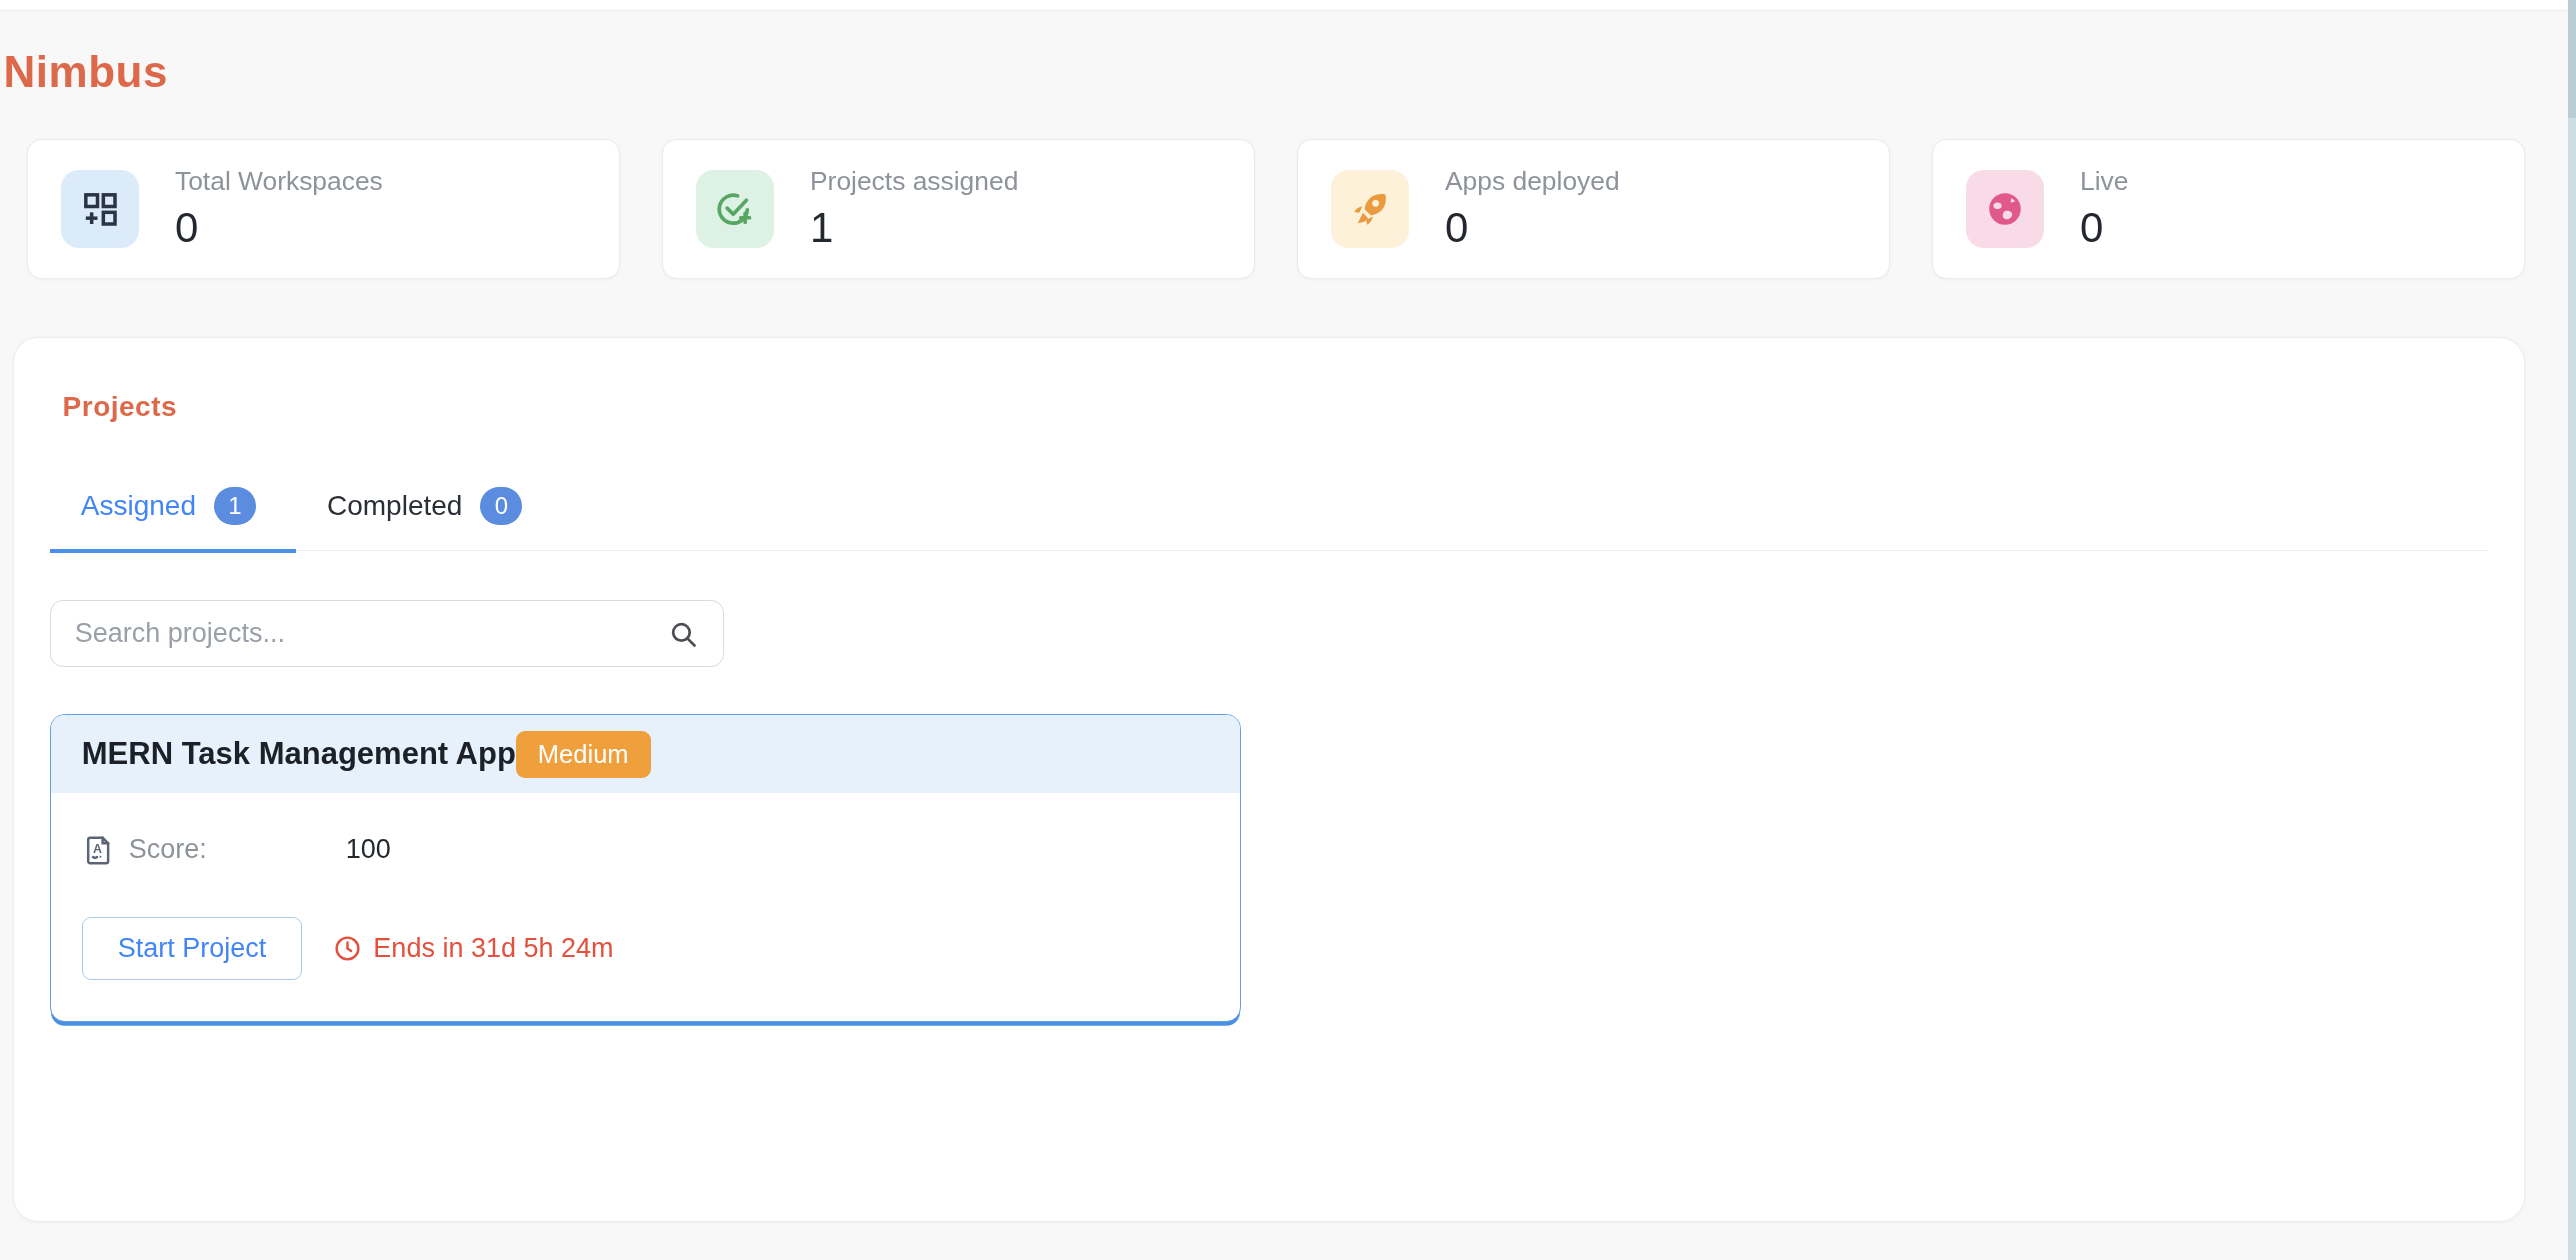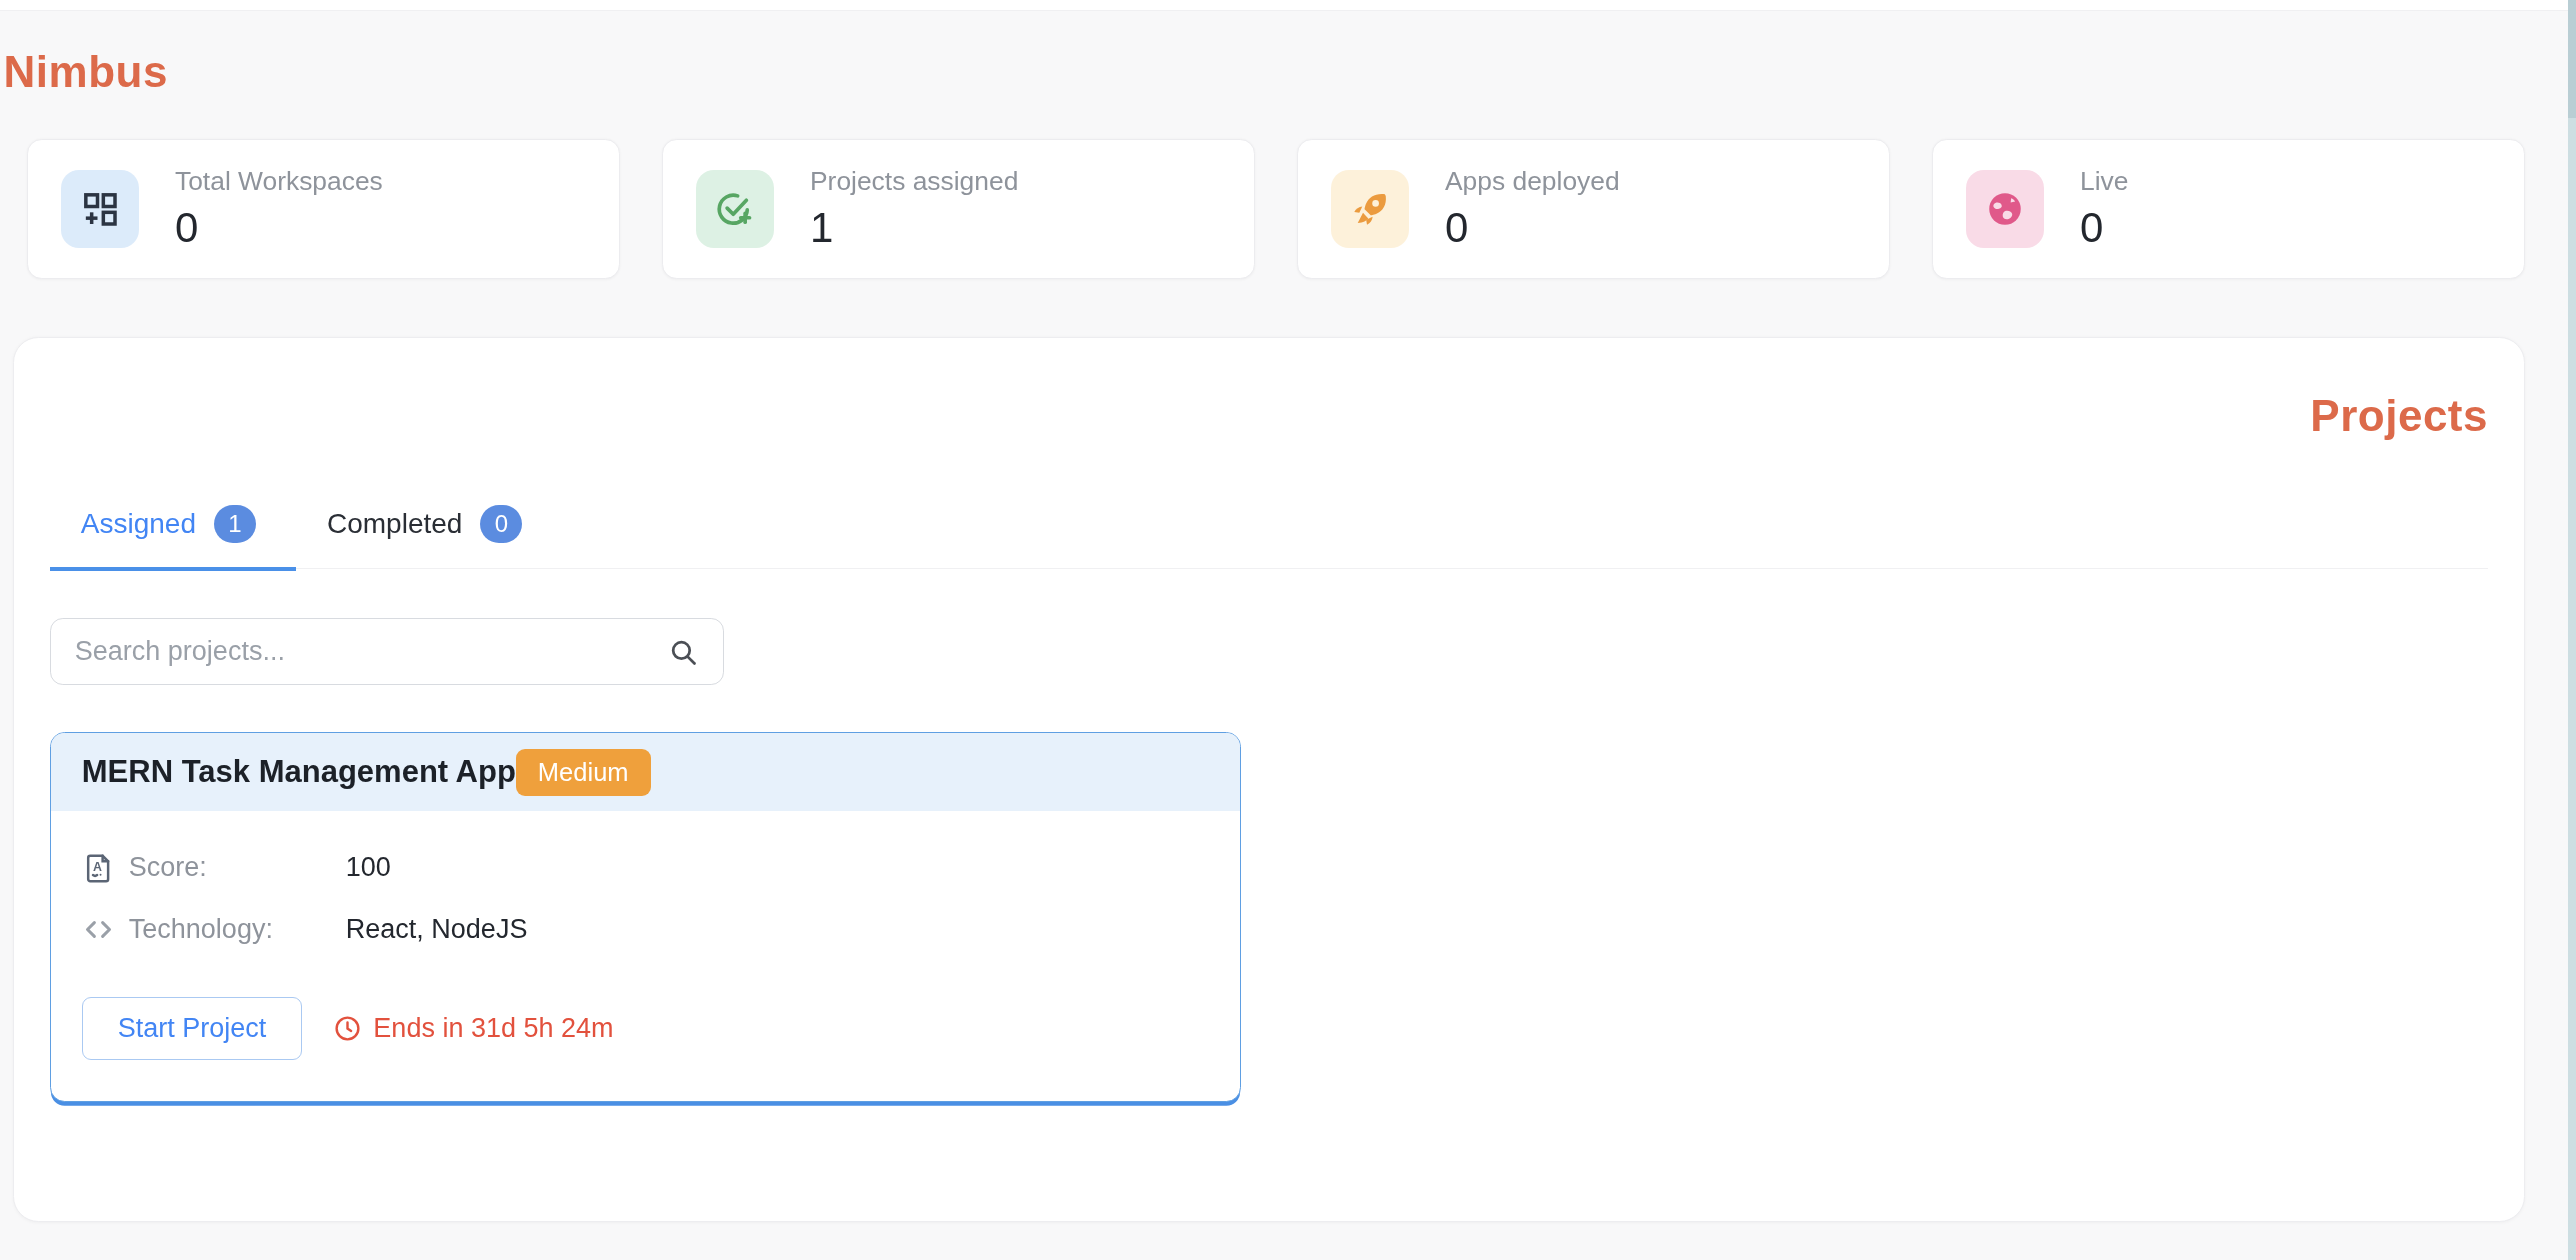--- a/index.html
+++ b/index.html
@@ -50,21 +50,21 @@
   
   .panel {
     margin: 58px 51px 0 12.8px;
     height: 885px;
     background: #ffffff; border: 0.9px solid #ededf0; border-radius: 25.5px;
     box-shadow: 0 0.9px 3.6px rgba(0,0,0,0.04);
     padding: 33px 36px;
   }
   .panel-title {
     margin: 20px 0 0 12.8px;
-    font-size: 44px; font-weight: 700; color: #dc6a4a; letter-spacing: 0.5px; text-align: right;
+    font-size: 28px; font-weight: 700; color: #dc6a4a; letter-spacing: 0.5px;
   }
   .tabs {
     margin-top: 64px;
     display: flex;
     border-bottom: 1.8px solid #f0f0f2;
   }
   .tab {
     display: flex; align-items: center; gap: 18px;
     padding: 0 40px 24px 31px;
     cursor: pointer;
@@ -244,30 +244,20 @@
             <path d="M15 3.5 v4 h4"></path>
             <text x="8" y="14.5" font-size="9" font-weight="bold" fill="#5b6575" stroke="none" font-family="Liberation Sans, sans-serif">A</text>
             <path d="M8 17.5 c1 .8 2 .8 3 0"></path>
             <circle cx="13.5" cy="17.3" r="0.7" fill="#5b6575" stroke="none"></circle>
           </svg>
         </span>
         <span class="detail-label">Score:</span>
         <span class="detail-value">100</span>
       </div>
 
-      <div class="detail-row">
-        <span class="detail-icon">
-          <svg width="33" height="33" viewBox="0 0 24 24" fill="none" stroke="#9aa0a8" stroke-width="2.2" stroke-linecap="round" stroke-linejoin="round">
-            <polyline points="9,7 4,12 9,17"></polyline>
-            <polyline points="15,7 20,12 15,17"></polyline>
-          </svg>
-        </span>
-        <span class="detail-label">Technology:</span>
-        <span class="detail-value">React, NodeJS</span>
-      </div>
     </div>
 
     <div class="card-footer">
       <button class="start-button">Start Project</button>
       <div class="deadline">
         <span style="display:flex;">
           <svg width="29" height="29" viewBox="0 0 24 24" fill="none" stroke="#e2513d" stroke-width="2" stroke-linecap="round">
             <circle cx="12" cy="12" r="9"></circle>
             <polyline points="12,7 12,12 15,14"></polyline>
           </svg>

